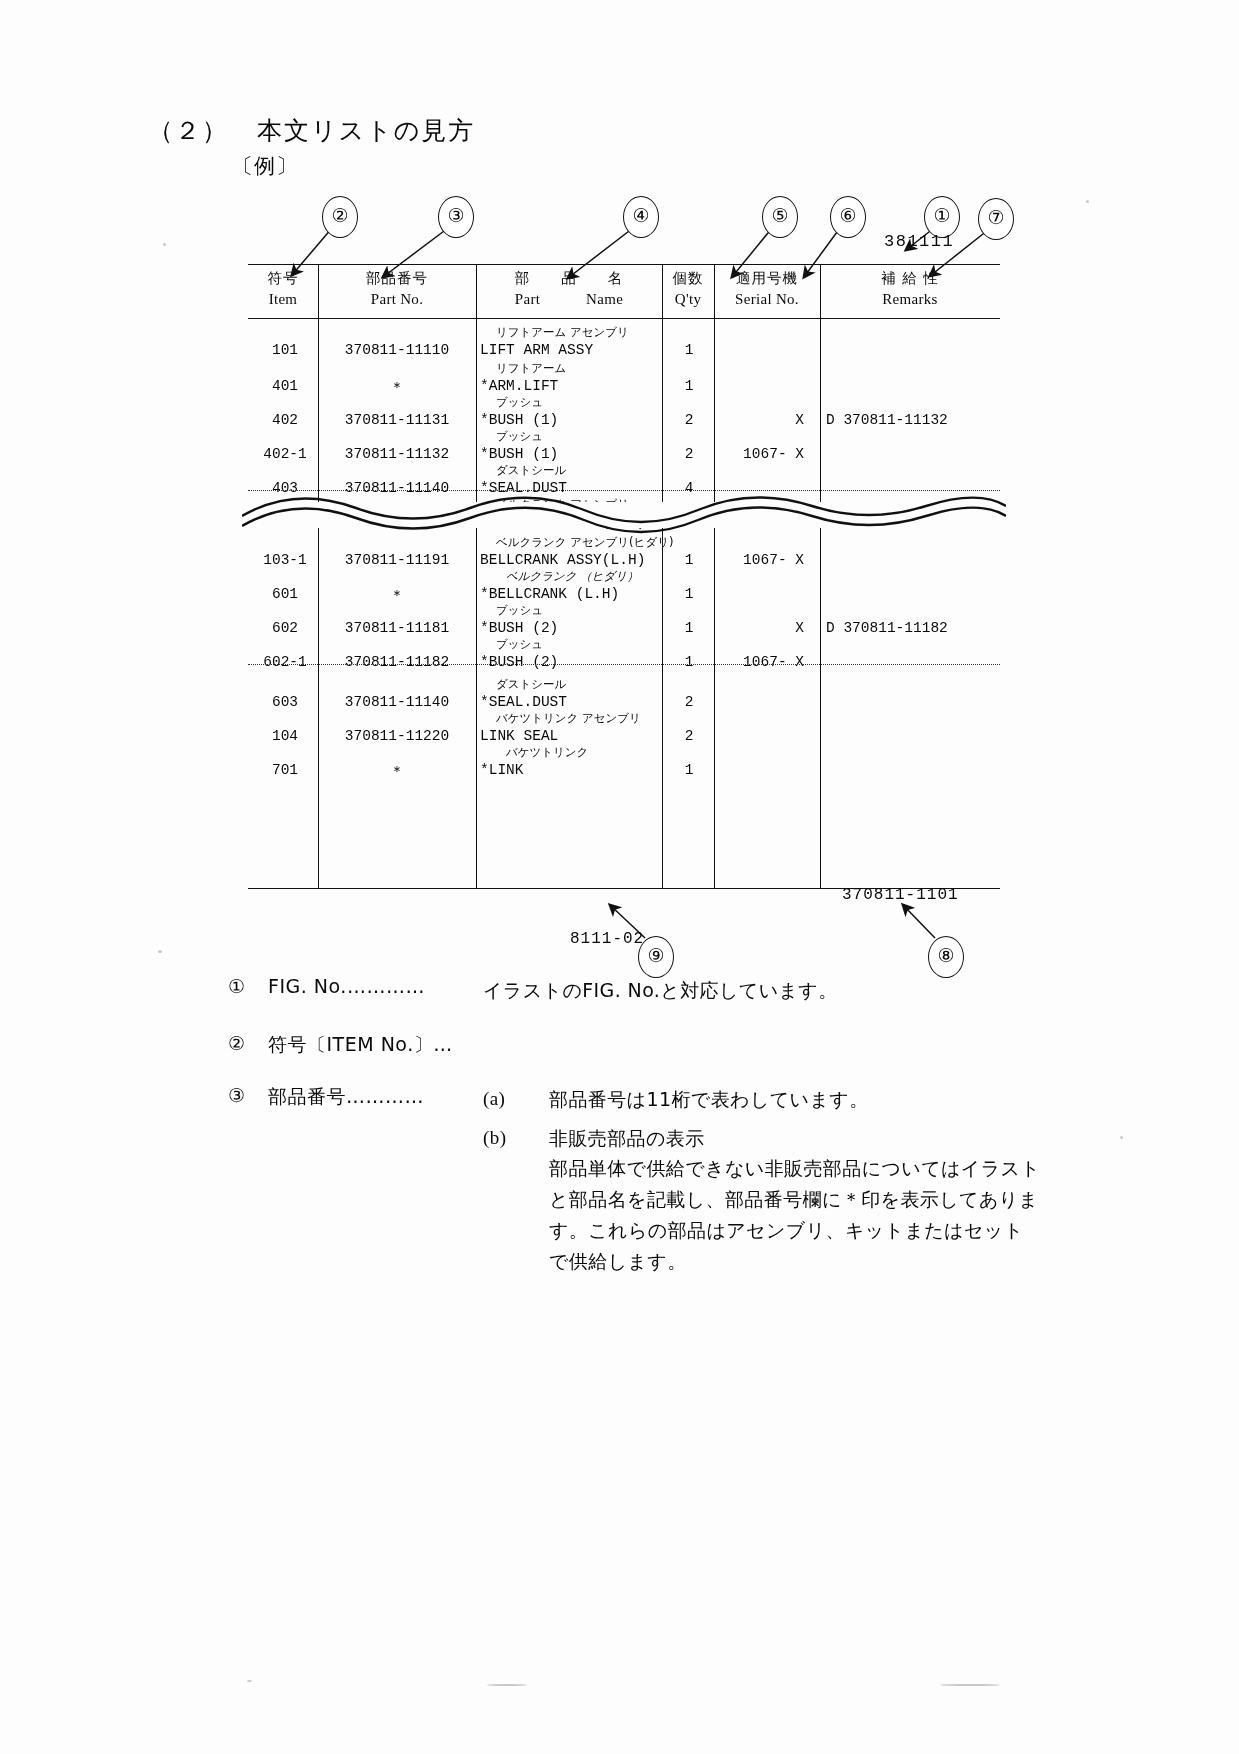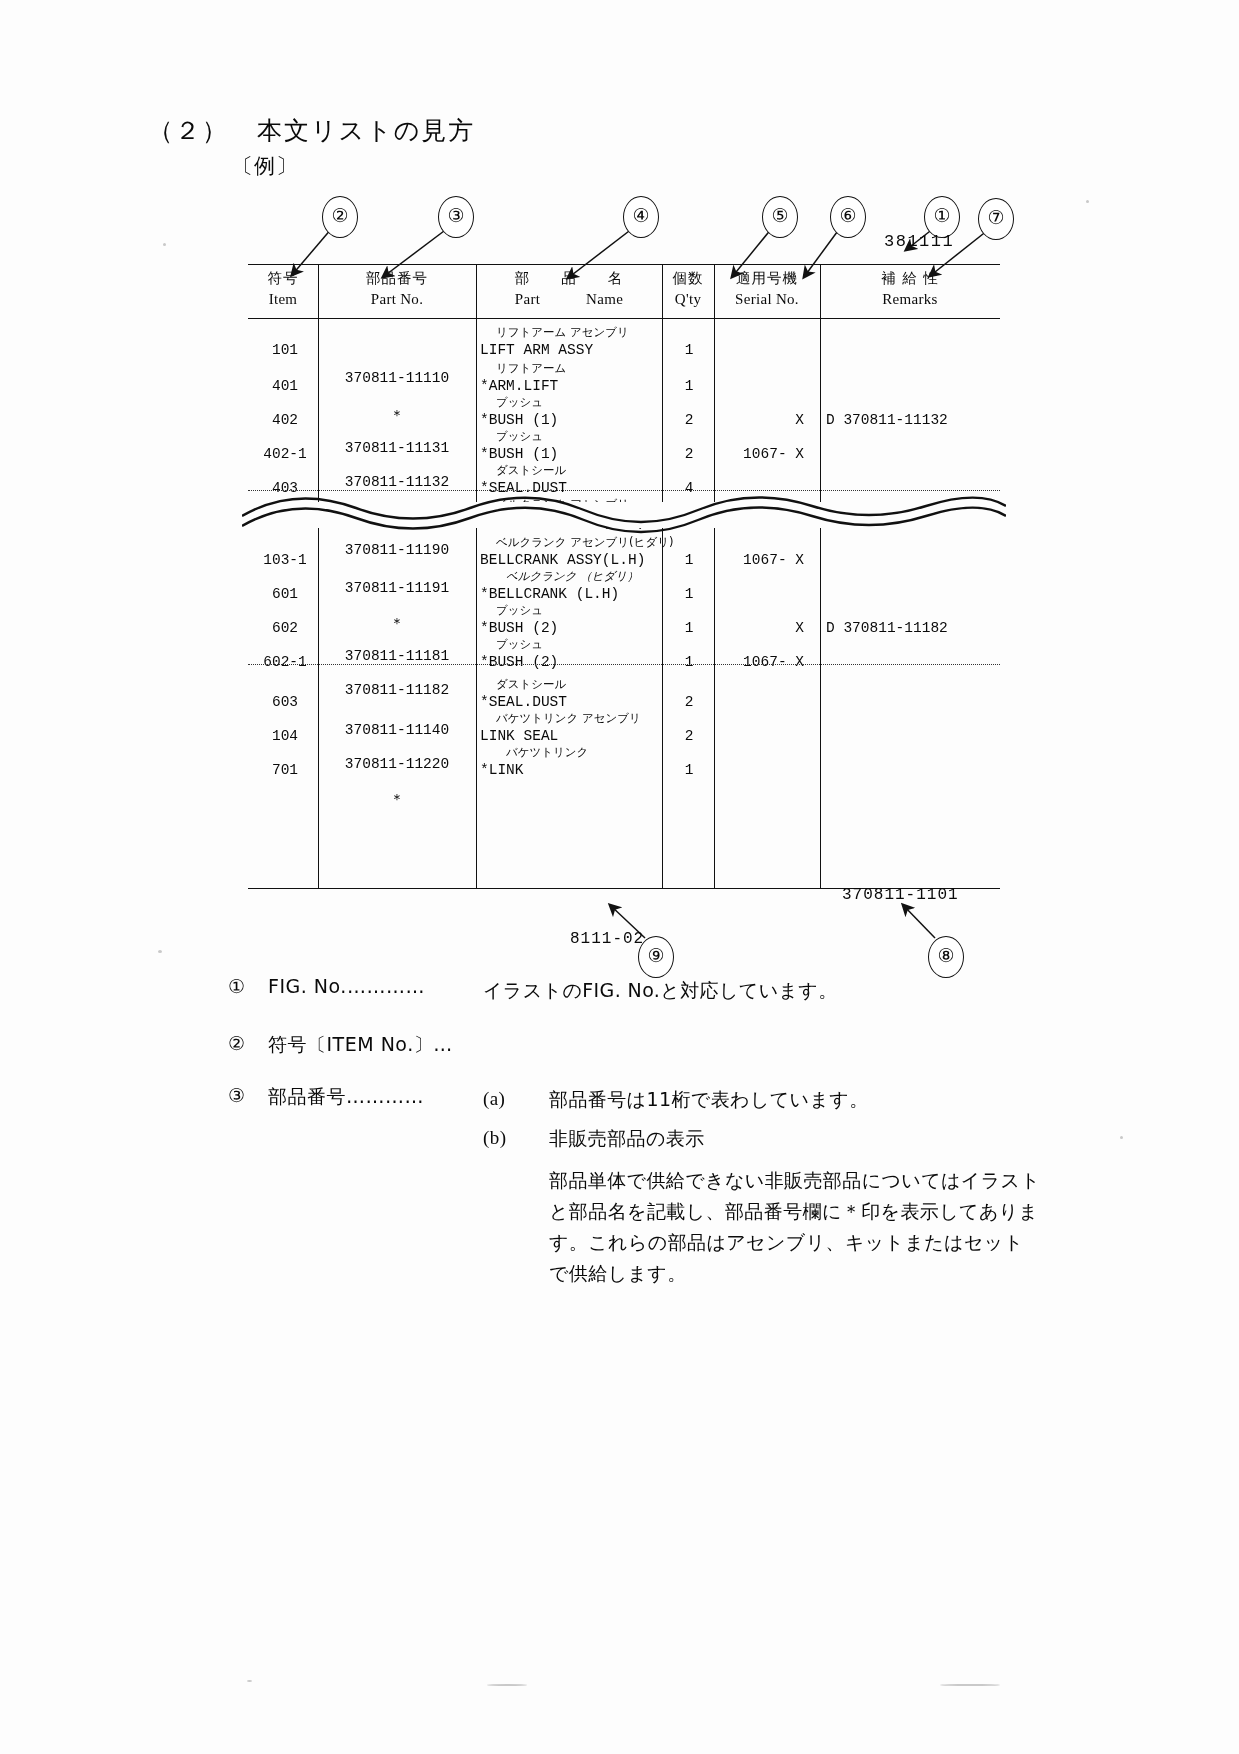--- a/index.html
+++ b/index.html
@@ -121,21 +121,21 @@
     width: 100%;
     height: 36px;
   }
   .cell {
     position: absolute;
     font-family: "Liberation Mono", "DejaVu Sans Mono", monospace;
     font-size: 14.5px;
     white-space: nowrap;
   }
   .c-item   { left: 6px;   width: 62px;  text-align: center; top: 18px; }
-  .c-part   { left: 74px;  width: 150px; text-align: center; top: 18px; margin-top: 28px; }
+  .c-part   { left: 74px;  width: 150px; text-align: center; top: 18px; }
   .c-name   { left: 232px; top: 18px; text-align: left; }
   .c-kana   { left: 248px; top: 1px; font-size: 11.5px; letter-spacing: 0px;
               font-family: "DejaVu Sans", sans-serif; }
   .c-qty    { left: 418px; width: 46px; text-align: center; top: 18px; }
   .c-serial { left: 470px; width: 86px; text-align: right; top: 18px; }
   .c-rem    { left: 578px; top: 18px; text-align: left; }
 
   .rowsep {
     position: absolute;
     left: 0;
@@ -466,21 +466,21 @@
       <div class="leg-term">部品番号…………</div>
       <div class="leg-body" style="width:560px;">
         <div class="sub-row">
           <span class="sub-tag">(a)</span>
           <span class="sub-txt">部品番号は11桁で表わしています。</span>
         </div>
         <div class="sub-row" style="margin-top:8px;">
           <span class="sub-tag">(b)</span>
           <span class="sub-txt">非販売部品の表示</span>
         </div>
-        <div class="sub-row" style="margin-top:12px;">
+        <div class="sub-row" style="margin-top:0;">
           <span class="sub-tag"></span>
           <span class="sub-txt">部品単体で供給できない非販売部品についてはイラストと部品名を記載し、部品番号欄に＊印を表示してあります。これらの部品はアセンブリ、キットまたはセットで供給します。</span>
         </div>
       </div>
     </div>
 
   </div>
 
   <div class="speck" style="left:163px; top:243px; width:3px; height:3px;"></div>
   <div class="speck" style="left:1086px; top:200px; width:3px; height:3px;"></div>

